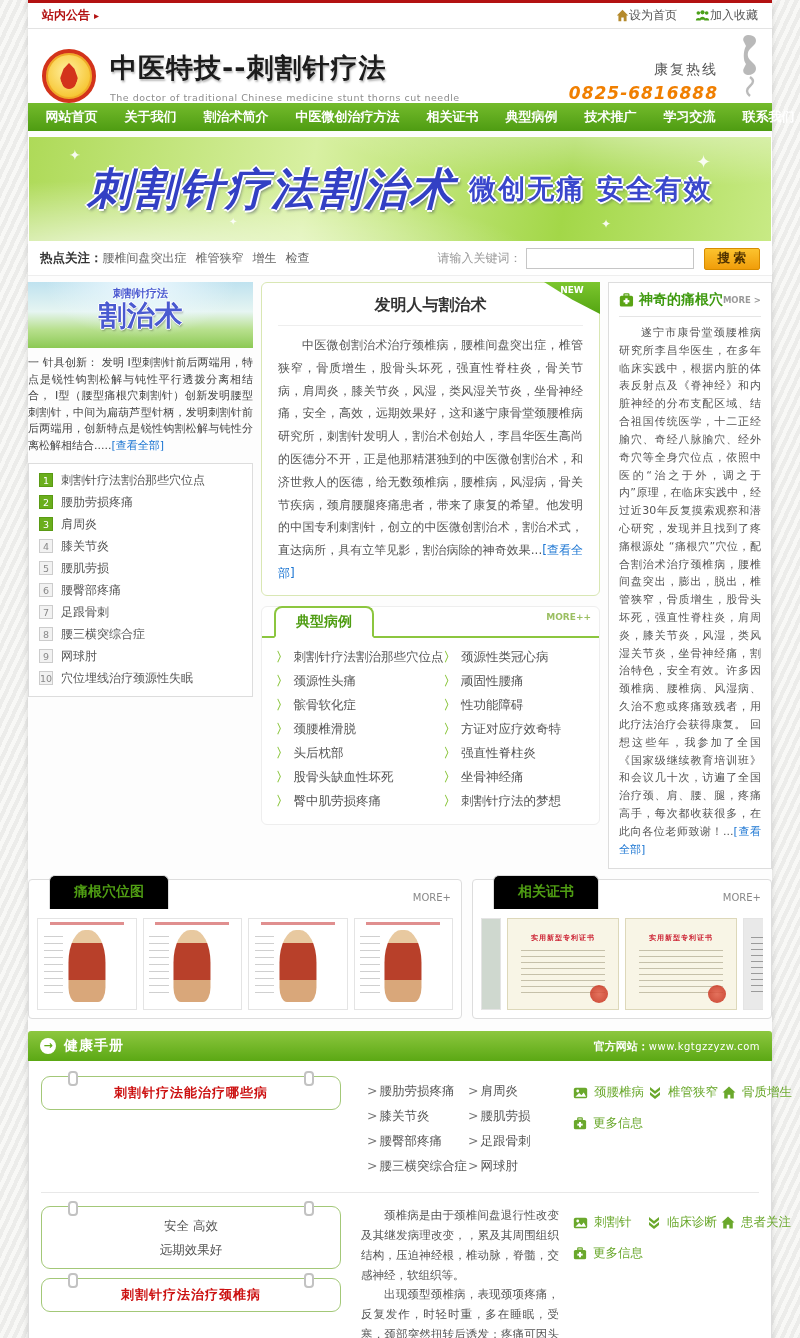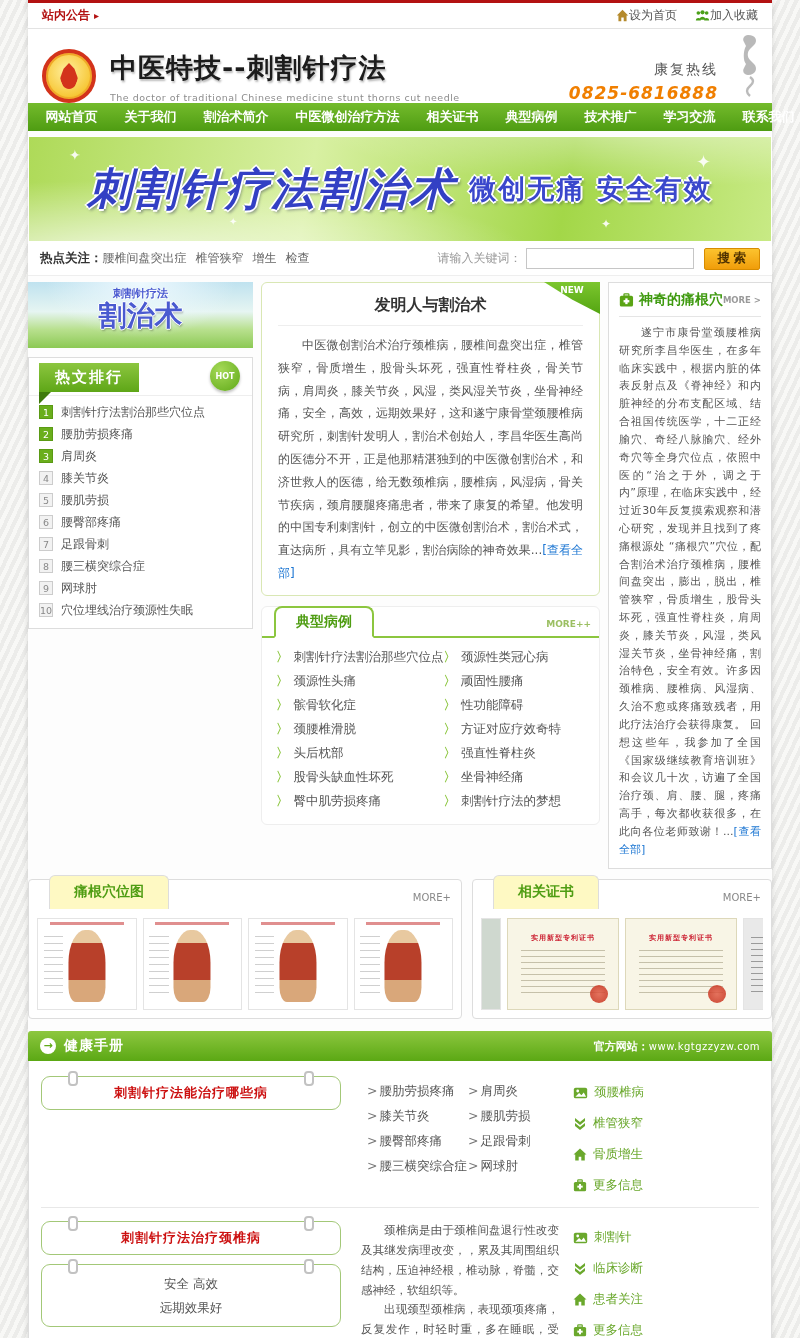--- a/index.html
+++ b/index.html
@@ -89,38 +89,38 @@
   .rank-label { font-size:12px; color:#555; white-space:nowrap; }
 
   .mid-article { border:1px solid #d9e7b4; border-radius:6px; background:#fff; position:relative; padding:12px 16px 10px; }
   .new-badge { position:absolute; top:-1px; right:-1px; width:56px; height:32px; background:linear-gradient(#7cc62e,#54a512); clip-path:polygon(0 0,100% 0,100% 100%,50% 55%); color:#fff; font-size:9px; font-weight:bold; text-align:center; padding-top:3px; }
   .mid-title { text-align:center; font-size:16px; font-weight:bold; color:#333; padding-bottom:9px; border-bottom:1px solid #eee; margin-bottom:8px; }
   .mid-text { font-size:12px; color:#555; line-height:1.9; text-indent:2em; text-align:justify; }
 
   .cases-box { margin-top:10px; background:#fff; border:1px solid #eee; border-radius:6px; padding-bottom:4px; }
   .cases-head { position:relative; height:31px; border-bottom:2px solid #8cc63f; }
   .cases-tab { position:absolute; left:12px; bottom:-2px; border:2px solid #8cc63f; border-bottom:2px solid #fff; border-radius:8px 8px 0 0; padding:5px 20px; color:#4f9d13; font-weight:bold; font-size:14px; background:#fff; }
-  .cases-more { position:absolute; right:8px; top:12px; font-size:9px; color:#9bbf62; font-weight:bold; cursor:pointer; }
+  .cases-more { position:absolute; right:8px; top:5px; font-size:9px; color:#9bbf62; font-weight:bold; cursor:pointer; }
   .cases-body { display:flex; padding:8px 10px 6px 14px; }
   .case-col { flex:1; }
   .case-item { font-size:12.5px; color:#555; padding:3.5px 0; cursor:pointer; white-space:nowrap; }
   .case-arrow { color:#8cc63f; font-weight:bold; margin-right:5px; }
 
   .right-box { border:1px solid #ddd; background:#fff; padding:8px 10px 10px; }
   .right-head { display:flex; align-items:center; border-bottom:1px solid #e5e5e5; padding-bottom:7px; margin-bottom:7px; }
   .right-title { color:#3f9a10; font-weight:bold; font-size:14px; margin-left:5px; white-space:nowrap; }
   .right-more { margin-left:auto; font-size:8.5px; color:#999; font-weight:bold; cursor:pointer; white-space:nowrap; }
   .right-text { font-size:11px; color:#555; line-height:1.62; text-indent:2em; text-align:justify; }
 
   
   .galleries { display:flex; gap:10px; padding:10px 0 0; }
   .gallery { background:#fff; border:1px solid #ddd; border-radius:4px; padding:0 8px 8px; }
   .gal-left { width:434px; } .gal-right { width:300px; }
   .gal-head { position:relative; height:32px; }
-  .gal-tab { position:absolute; left:12px; top:-5px; background:#fef9c3; border:1px solid #ddd; border-bottom:none; border-radius:6px 6px 0 0; padding:7px 24px 8px; color:#4f9d13; font-weight:bold; font-size:14px; }
+  .gal-tab { position:absolute; left:12px; top:-5px; background:#000000; border:1px solid #ddd; border-bottom:none; border-radius:6px 6px 0 0; padding:7px 24px 8px; color:#4f9d13; font-weight:bold; font-size:14px; }
   .gal-more { position:absolute; right:2px; top:12px; font-size:10px; color:#888; cursor:pointer; }
   .gal-strip { display:flex; gap:6px; height:92px; margin-top:6px; overflow:hidden; }
   .thumb { cursor:pointer; border:1px solid #e4e4e4; position:relative; overflow:hidden; flex-shrink:0; }
   .thumb-anatomy { flex:1; background:#fff; }
   .thumb-anatomy::before { content:""; position:absolute; left:50%; top:12%; transform:translateX(-50%); width:38%; height:80%;
     background:linear-gradient(#e8c9a0 0 18%, #b8402a 18% 70%, #d9a77a 70%); border-radius:45% 45% 20% 20%; }
   .thumb-anatomy::after { content:""; position:absolute; left:6%; top:18%; width:20%; height:70%;
     background:repeating-linear-gradient(#bbb 0 1px, transparent 1px 7px); opacity:.7; }
   .anatomy-title-line { position:absolute; top:3px; left:12%; width:76%; height:3px; background:#c44; opacity:.6; }
   .thumb-cert { background:#f8f5e6; border-color:#ddd8ba; }
@@ -153,21 +153,21 @@
   .card-title { color:#cc1111; font-weight:bold; font-size:13px; text-align:center; letter-spacing:1px; }
   .card-line { font-size:12.5px; color:#555; line-height:1.85; }
   .card-line .tag-red { color:#e01010; font-weight:bold; }
   .card-center { text-align:center; }
   .hb-links { flex:1; display:flex; padding:3px 4px 0 26px; }
   .hb-linkcol { flex:1; }
   .hb-link { font-size:12.5px; color:#555; padding:4px 0; cursor:pointer; white-space:nowrap; }
   .hb-link::before { content:">"; color:#777; margin-right:2px; }
   .hb-para { flex:1; padding:0 14px 0 20px; font-size:11.5px; color:#555; line-height:1.72; text-align:justify; }
   .hb-para p { text-indent:2em; }
-  .hb-side { width:186px; flex-shrink:0; display:grid; grid-template-columns:1fr; gap:14px 4px; align-content:start; padding-top:8px; }
+  .hb-side { width:186px; flex-shrink:0; display:grid; grid-template-columns:1fr 1fr 1fr; gap:14px 4px; align-content:start; padding-top:8px; }
   .side-link { display:flex; align-items:center; gap:6px; color:#6aa82c; font-size:12.5px; cursor:pointer; white-space:nowrap; }
   .side-link svg { flex-shrink:0; display:block; }
 </style>
 </head>
 <body>
 
 <div class="wrap">
   <div class="topstrip"></div>
 
   <div class="topbar">
@@ -250,26 +250,23 @@
     </div>
   </div>
 
   <div class="main-cols">
 
     <div class="col-left">
       <div class="promo">
         <div class="promo-small">刺割针疗法</div>
         <div class="promo-big">割治术</div>
       </div>
+      <div class="left-intro"><span>一 针具创新： 发明 I型刺割针前后两端用，特点是锐性钩割松解与钝性平行透拨分离相结合， I型（腰型痛根穴刺割针）创新发明腰型刺割针，中间为扁葫芦型针柄，发明刺割针前后两端用，创新特点是锐性钩割松解与钝性分离松解相结合.....</span><span class="link-blue">[查看全部]</span></div>
 
       <div class="rank-box">
-        <div class="rank-head">
-          <span class="rank-ribbon">热文排行</span>
-          <span class="hot-bulb">HOT</span>
-        </div>
         <div class="rank-list">
           <div class="rank-item">
               <span class="rank-num top">1</span>
               <span class="rank-label">刺割针疗法割治那些穴位点</span>
             </div>
           <div class="rank-item">
               <span class="rank-num top">2</span>
               <span class="rank-label">腰肋劳损疼痛</span>
             </div>
           <div class="rank-item">
@@ -456,26 +453,26 @@
                 <rect x="7.7" y="6.5" width="2.6" height="7" fill="#fff"></rect>
                 <rect x="5.5" y="8.7" width="7" height="2.6" fill="#fff"></rect>
               </svg>
               <span>更多信息</span>
             </span>
         </div>
       </div>
 
       <div class="hb-row">
         <div class="hb-cards">
-          <div class="stitch-card">
-            <div class="card-title">刺割针疗法治疗颈椎病</div>
-          </div>
           <div class="stitch-card card-center">
             <div class="card-line">安全 高效</div>
             <div class="card-line">远期效果好</div>
+          </div>
+          <div class="stitch-card">
+            <div class="card-title">刺割针疗法治疗颈椎病</div>
           </div>
         </div>
         <div class="hb-para">
           <p>颈椎病是由于颈椎间盘退行性改变及其继发病理改变，，累及其周围组织结构，压迫神经根，椎动脉，脊髓，交感神经，软组织等。</p>
           <p><span>出现颈型颈椎病，表现颈项疼痛，反复发作，时轻时重，多在睡眠，受寒，颈部突然扭转后诱发；疼痛可因头颈部活动而加剧，可累及或扩散至颈部，肩部，上背部，头后枕部，上肢。常常伴有颈部僵硬，疼痛不适，活动受限，以及颈部易于疲劳，常以头颈转动时有异响......</span></p>
         </div>
         <div class="hb-side">
           <span class="side-link">
               <svg width="15" height="13" viewBox="0 0 16 14">
                 <rect x="0.8" y="1.8" width="14.4" height="11.4" rx="2" fill="#6aa82c"></rect>

